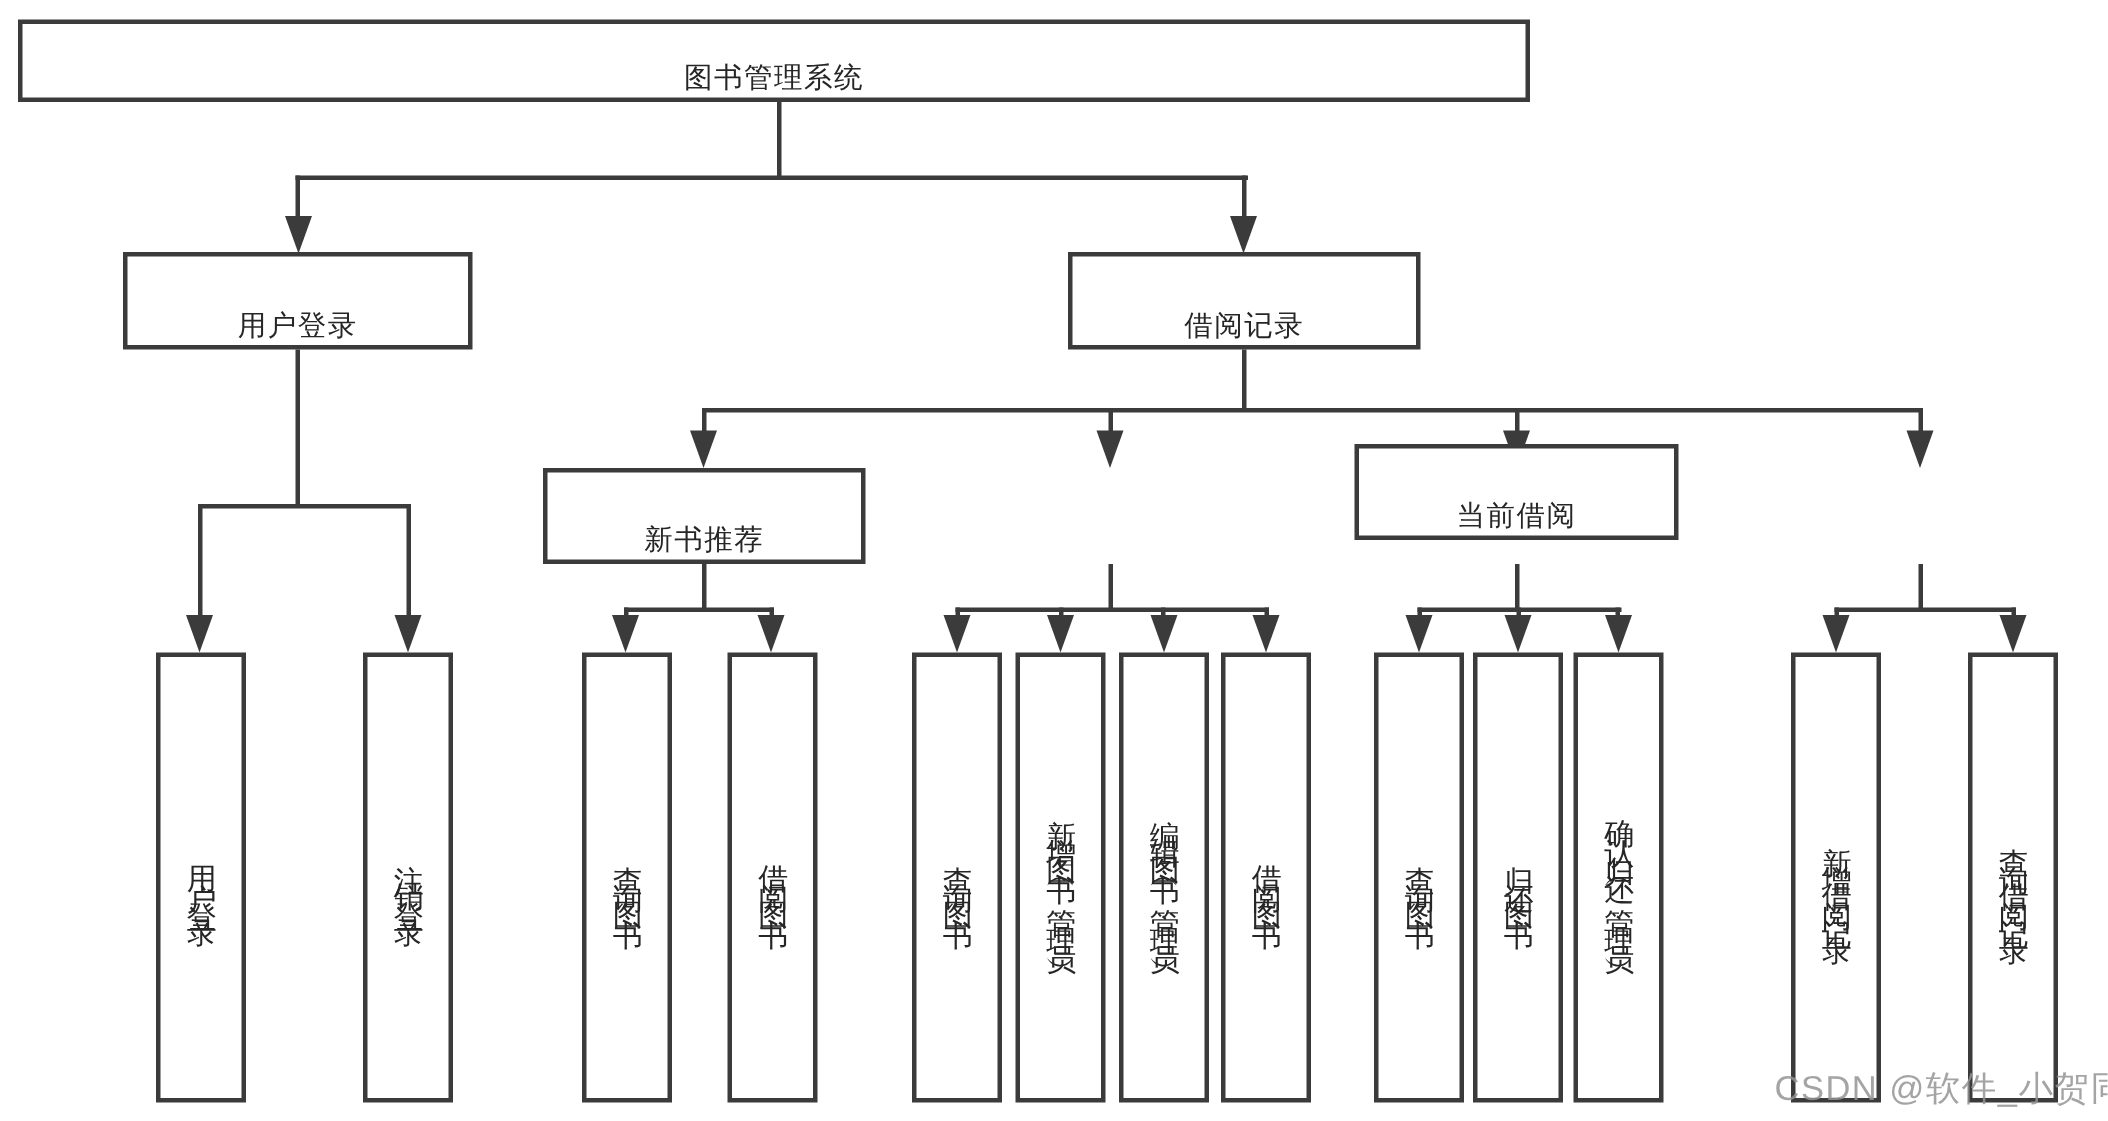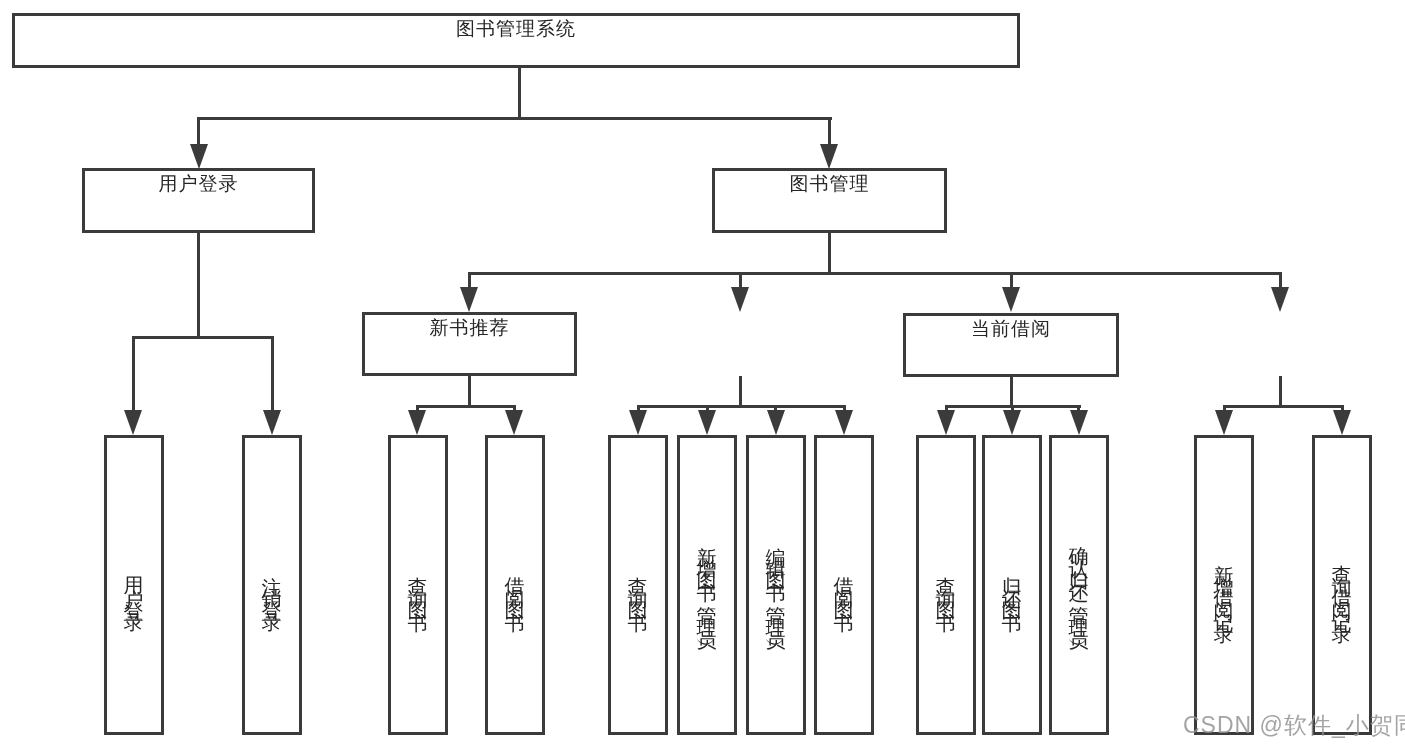--- a/index.html
+++ b/index.html
@@ -13,21 +13,21 @@
     position: relative;
     width: 1405px; height: 747px;
     background: #ffffff;
   }
   .node {
     position: absolute;
     box-sizing: border-box;
     border: 3px solid #3b3b3b;
     background: #ffffff;
     display: flex;
-    align-items: flex-start;
+    align-items: flex-end;
     justify-content: center;
     color: #262626;
     font-size: 19px;
     letter-spacing: 1px;
   }
   .leaf {
     position: absolute;
     box-sizing: border-box;
     border: 3px solid #3b3b3b;
     background: #ffffff;
@@ -76,21 +76,21 @@
   <div class="hline" style="left:197px; top:117px; width:635px;"></div>
   <div class="vline" style="left:197px; top:117px; height:28px;"></div>
   <div class="ahead" style="left:190px; top:144px;"></div>
   <div class="vline" style="left:828px; top:117px; height:28px;"></div>
   <div class="ahead" style="left:820px; top:144px;"></div>
 
   <div class="node" style="left:82px; top:168px; width:233px; height:65px;">
     <span>用户登录</span>
   </div>
   <div class="node" style="left:712px; top:168px; width:235px; height:65px;">
-    <span>图书管理</span>
+    <span>借阅记录</span>
   </div>
 
   <div class="vline" style="left:197px; top:233px; height:104px;"></div>
   <div class="hline" style="left:132px; top:336px; width:142px;"></div>
   <div class="vline" style="left:132px; top:336px; height:75px;"></div>
   <div class="ahead" style="left:124px; top:410px;"></div>
   <div class="vline" style="left:271px; top:336px; height:75px;"></div>
   <div class="ahead" style="left:263px; top:410px;"></div>
 
   <div class="vline" style="left:828px; top:233px; height:40px;"></div>
@@ -100,21 +100,21 @@
   <div class="vline" style="left:739px; top:272px; height:17px;"></div>
   <div class="ahead" style="left:731px; top:287px;"></div>
   <div class="vline" style="left:1010px; top:272px; height:17px;"></div>
   <div class="ahead" style="left:1002px; top:287px;"></div>
   <div class="vline" style="left:1279px; top:272px; height:17px;"></div>
   <div class="ahead" style="left:1271px; top:287px;"></div>
 
   <div class="node" style="left:362px; top:312px; width:215px; height:64px;">
     <span>新书推荐</span>
   </div>
-  <div class="node" style="left:903px; top:313px; width:216px; height:64px;">
+  <div class="node" style="left:903px; top:296px; width:216px; height:64px;">
     <span>当前借阅</span>
   </div>
 
   <div class="vline" style="left:468px; top:376px; height:30px;"></div>
   <div class="hline" style="left:416px; top:405px; width:100px;"></div>
   <div class="vline" style="left:416px; top:405px; height:8px;"></div>
   <div class="ahead" style="left:408px; top:410px;"></div>
   <div class="vline" style="left:513px; top:405px; height:8px;"></div>
   <div class="ahead" style="left:505px; top:410px;"></div>
 

